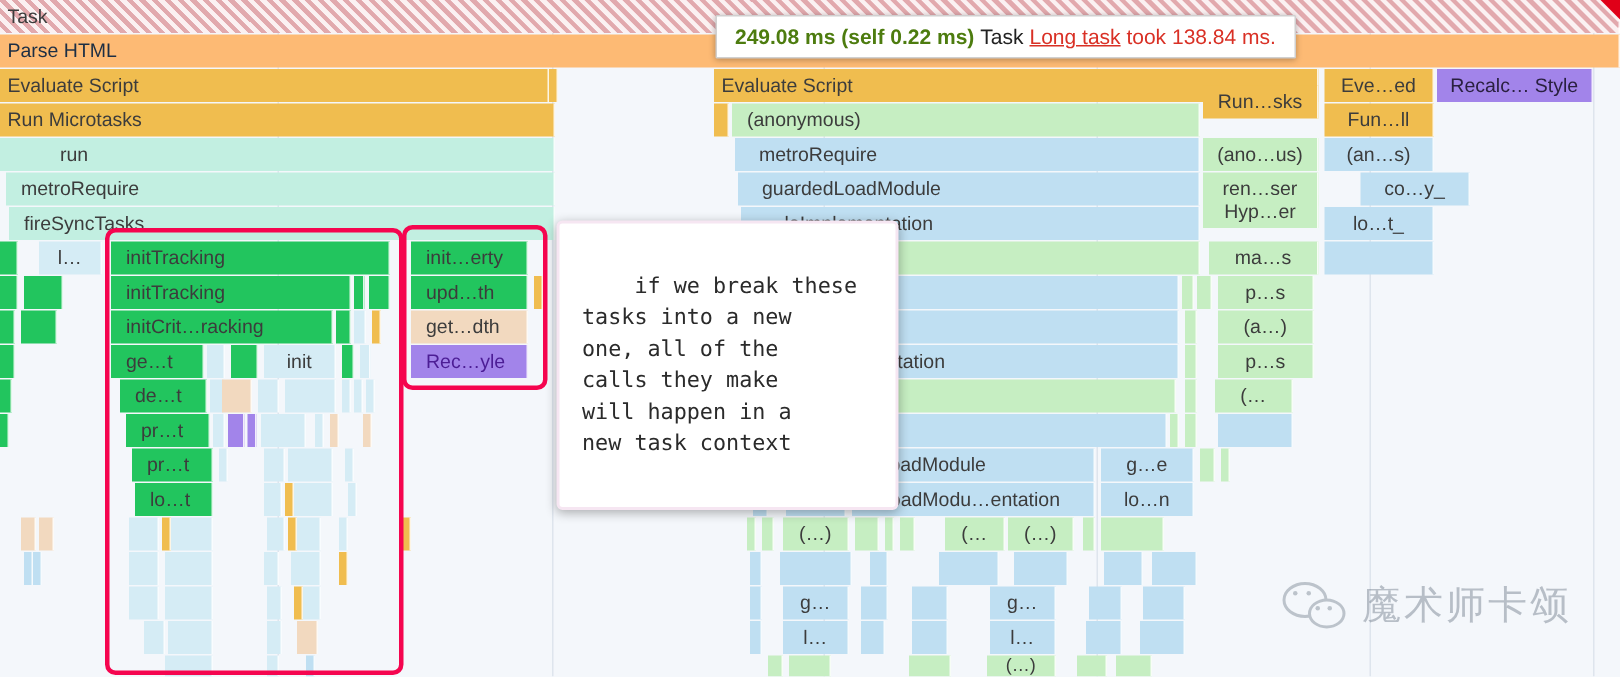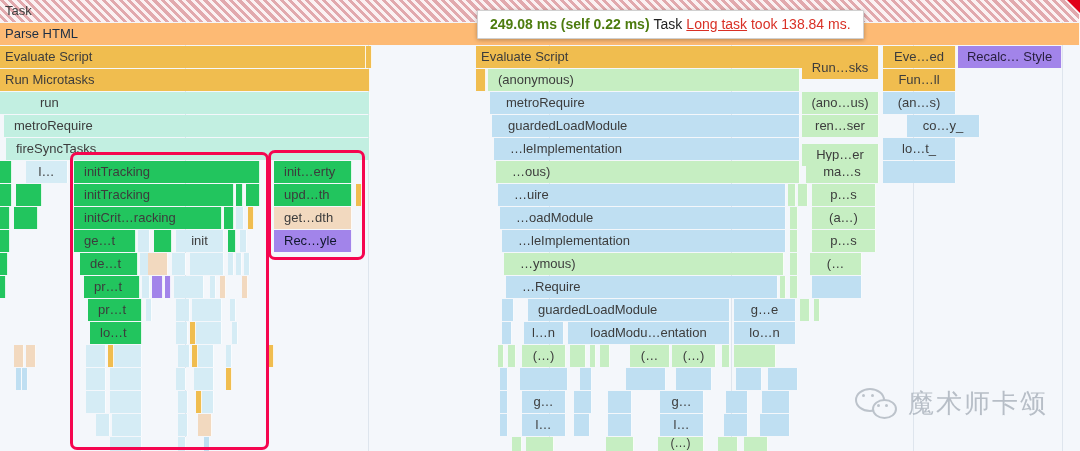--- a/index.html
+++ b/index.html
@@ -201,21 +201,21 @@
   <div class="blk c-mint2 pad2" style="left:74px;top:230px;width:62px;height:22px;line-height:21px;">
     <span>ge…t</span>
   </div>
   <div class="blk c-pale" style="left:138px;top:230px;width:12px;height:22px;"></div>
   <div class="blk c-mint2" style="left:154px;top:230px;width:18px;height:22px;"></div>
   <div class="blk c-pale center" style="left:176px;top:230px;width:48px;height:22px;line-height:21px;">
     <span>init</span>
   </div>
   <div class="blk c-mint2" style="left:228px;top:230px;width:8px;height:22px;"></div>
   <div class="blk c-pale" style="left:240px;top:230px;width:7px;height:22px;"></div>
-  <div class="blk c-purple pad2" style="left:274px;top:230px;width:78px;height:22px;line-height:21px;color:#0f172a;">
+  <div class="blk c-purple pad2" style="left:274px;top:230px;width:78px;height:22px;line-height:21px;color:#4c1d95;">
     <span>Rec…yle</span>
   </div>
 
   <div class="blk c-mint2" style="left:0;top:253px;width:8px;height:22px;"></div>
   <div class="blk c-mint2 pad2" style="left:80px;top:253px;width:58px;height:22px;line-height:21px;">
     <span>de…t</span>
   </div>
   <div class="blk c-pale" style="left:140px;top:253px;width:10px;height:22px;"></div>
   <div class="blk c-peach" style="left:148px;top:253px;width:20px;height:22px;"></div>
   <div class="blk c-pale" style="left:172px;top:253px;width:14px;height:22px;"></div>
@@ -323,21 +323,21 @@
   <div class="blk c-green center" style="left:802px;top:115px;width:77px;height:22px;line-height:21px;">
     <span>ren…ser</span>
   </div>
   <div class="blk c-lblue center" style="left:883px;top:115px;width:73px;height:22px;line-height:21px;margin-left:24px;">
     <span>co…y_</span>
   </div>
 
   <div class="blk c-lblue pad3" style="left:494px;top:138px;width:306px;height:22px;line-height:21px;">
     <span>…leImplementation</span>
   </div>
-  <div class="blk c-green center" style="left:802px;top:144px;width:77px;height:22px;line-height:21px;">
+  <div class="blk c-green center" style="left:802px;top:130px;width:77px;height:22px;line-height:21px;">
     <span>Hyp…er</span>
   </div>
   <div class="blk c-lblue center" style="left:883px;top:138px;width:73px;height:22px;line-height:21px;">
     <span>lo…t_</span>
   </div>
 
   <div class="blk c-green pad3" style="left:496px;top:161px;width:304px;height:22px;line-height:21px;">
     <span>…ous)</span>
   </div>
   <div class="blk c-green center" style="left:806px;top:161px;width:73px;height:22px;line-height:21px;">
@@ -464,20 +464,28 @@
   <div class="blk c-green" style="left:718px;top:437px;width:20px;height:14px;"></div>
   <div class="blk c-green" style="left:744px;top:437px;width:24px;height:14px;"></div>
 
   <div class="hibox" style="left:70px;top:152px;width:193px;height:292px;"></div>
   <div class="hibox" style="left:268px;top:150px;width:91px;height:104px;"></div>
 
   <div id="tooltip" style="left:477px;top:10px;">
     <span class="dur">249.08 ms (self 0.22 ms)</span><span class="tname">Task</span><span class="warn"><span class="warnlink">Long task</span> <span>took 138.84 ms.</span></span>
   </div>
 
+  <div id="callout" style="left:371px;top:147px;width:196px;">
+    <span>if we break these
+tasks into a new
+one, all of the
+calls they make
+will happen in a
+new task context</span>
+  </div>
 
   <div id="watermark" style="left:855px;top:386px;">
     <span class="wechat">
       <span class="bub b1"></span>
       <span class="dot" style="left:7px;top:6px;"></span>
       <span class="dot" style="left:16px;top:6px;"></span>
       <span class="bub b2"></span>
       <span class="dot" style="left:22px;top:16px;"></span>
       <span class="dot" style="left:30px;top:16px;"></span>
     </span>

